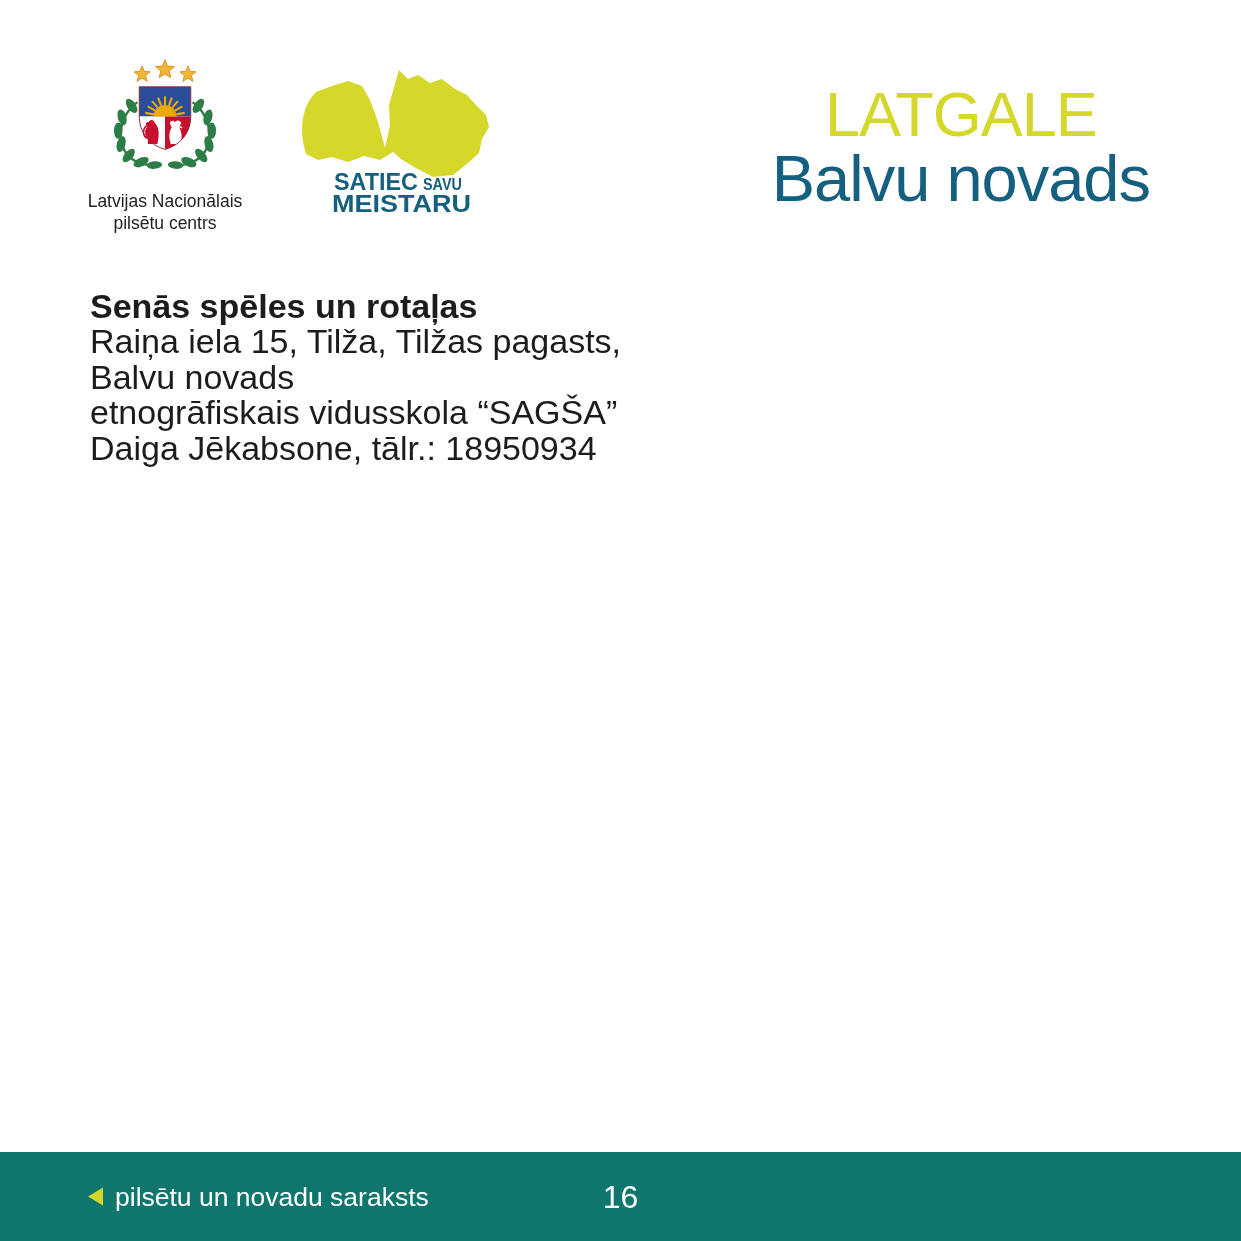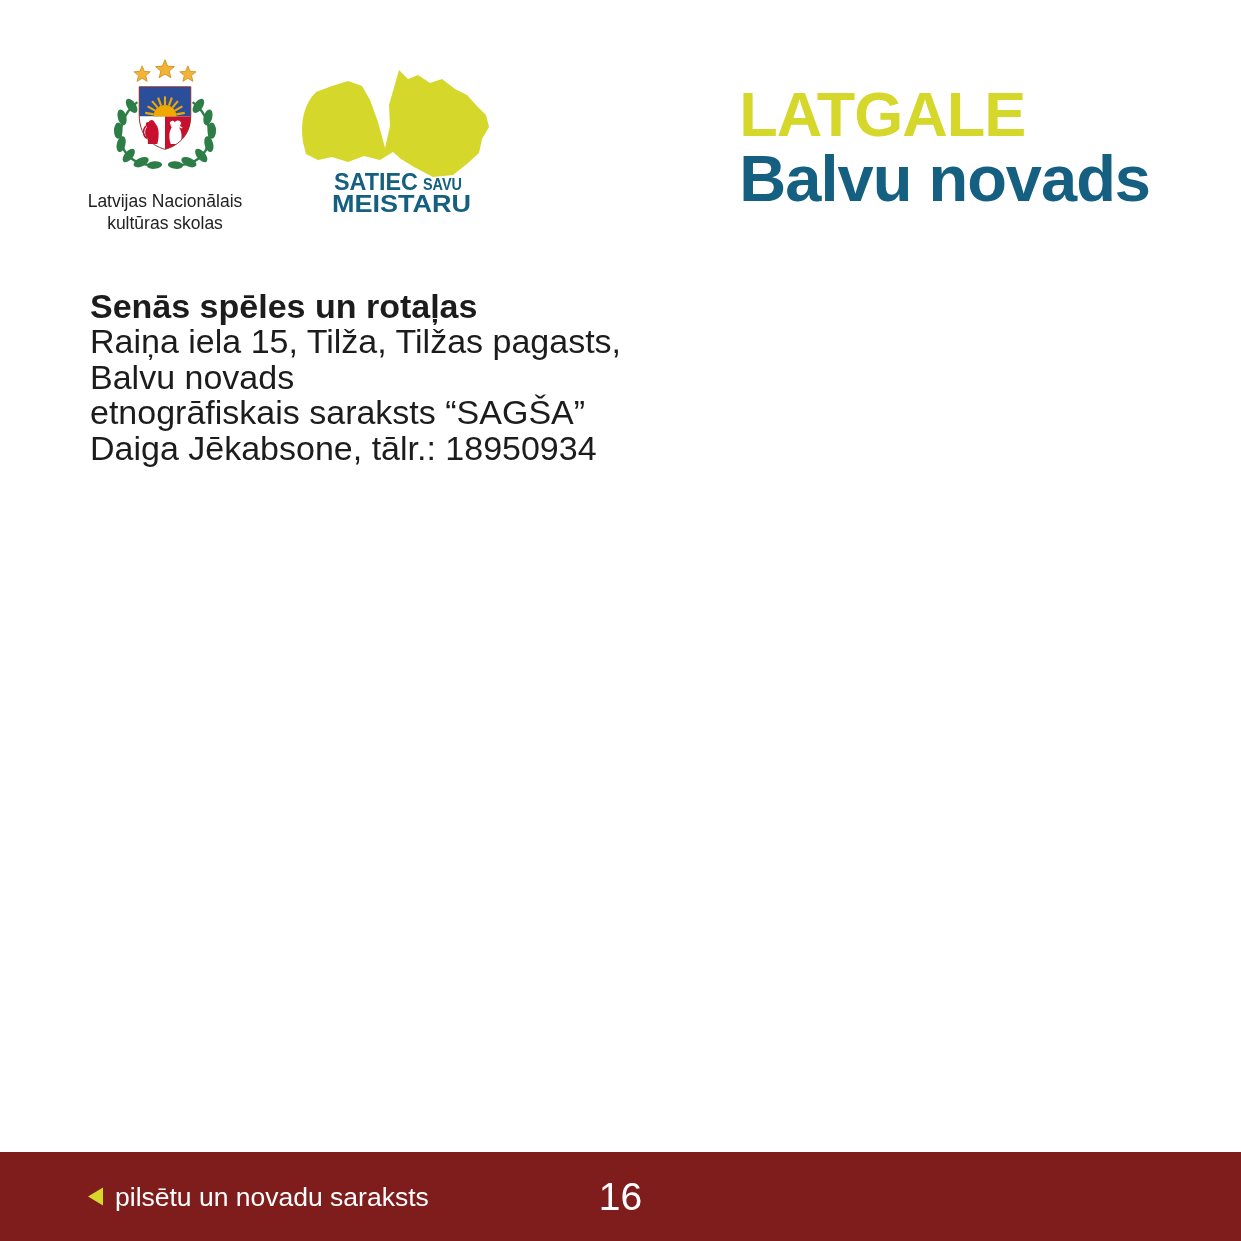--- a/index.html
+++ b/index.html
@@ -40,22 +40,22 @@
     font-weight: bold;
     fill: #156080;
   }
   .campaign-logo .t-big   { font-size: 24px; }
   .campaign-logo .t-small { font-size: 16px; }
 
   
   .headings {
     position: absolute;
     right: 91px; top: 82px;
-    text-align: left;
-    font-weight: bold;
+    text-align: center;
+    font-weight: normal;
     letter-spacing: -1px;
     white-space: nowrap;
   }
   .region {
     font-size: 63px;
     line-height: 64px;
     color: #d5d72a;
   }
   .municipality {
     font-size: 65px;
@@ -73,21 +73,21 @@
     line-height: 35.4px;
     color: #1c1c1c;
   }
   .event .title { font-weight: bold; }
 
   
   .footer {
     position: absolute;
     left: 0; top: 1152px;
     width: 1241px; height: 89px;
-    background: #7f1d1d;
+    background: #0f766e;
   }
   .back-link {
     position: absolute;
     left: 88px; top: 50%;
     transform: translateY(-50%);
     display: flex;
     align-items: center;
     gap: 12px;
     cursor: pointer;
   }
@@ -98,21 +98,21 @@
     border-right: 15px solid #d5d72a;
   }
   .back-label {
     font-size: 26.5px;
     color: #ffffff;
   }
   .page-num {
     position: absolute;
     left: 50%; top: 50%;
     transform: translate(-50%, -50%);
-    font-size: 39px;
+    font-size: 32px;
     color: #ffffff;
   }
 </style>
 </head>
 <body>
 
 <div class="page">
 
   <div class="org-logo">
     <svg width="124" height="113" viewBox="0 0 130 118" aria-hidden="true">
@@ -167,21 +167,21 @@
       <path fill="#c8102e" d="M47,90 L47,84 C44,82 43,76 46,72 C44,70 45,66 48,67 C49,64 53,64 54,67 L56,70 C59,74 59,82 57,90 Z"></path>
       <path fill="none" stroke="#c8102e" stroke-width="1.5" d="M46,84 C42,82 41,75 45,71"></path>
 
       <path fill="#ffffff" d="M71,90 C69,84 69,77 72,73 L70,68 C71,65 74,65 75,67 C78,64 81,65 82,68 L80,73 C83,78 83,84 81,90 Z"></path>
       <path fill="none" stroke="#ffffff" stroke-width="1.5" d="M72,74 C76,71 80,71 83,73"></path>
 
       <path d="M38,30 H92 V60 C92,79 81,91 65,95.5 C49,91 38,79 38,60 Z" fill="none" stroke="#8a2a2a" stroke-width="1"></path>
     </svg>
     <div class="org-name">
       <div>Latvijas Nacionālais</div>
-      <div>kultūras skolas</div>
+      <div>pilsētu centrs</div>
     </div>
   </div>
 
   <svg class="campaign-logo" viewBox="0 0 200 165" aria-hidden="true">
     <path fill="#d5d72a" d="M11,82 C8,62 12,44 24,32 L40,26 L56,21 L70,26 L78,40 L86,62 L93,88
              L98,66 L97,45 L103,24 L107,10 L116,19 L126,15 L138,23 L150,19
              L163,29 L175,35 L184,45 L194,55 L197,67 L190,79 L187,93
              L176,103 L161,115 L141,117 L122,107 L109,99 L101,92
              L88,100 L72,96 L56,102 L40,97 L26,100 L14,94 Z"></path>
     <text class="t-big" x="42" y="130" textLength="84" lengthAdjust="spacingAndGlyphs">SATIEC</text>
@@ -191,21 +191,21 @@
 
   <div class="headings">
     <div class="region">LATGALE</div>
     <div class="municipality">Balvu novads</div>
   </div>
 
   <div class="event">
     <p class="title">Senās spēles un rotaļas</p>
     <p>Raiņa iela 15, Tilža, Tilžas pagasts,</p>
     <p>Balvu novads</p>
-    <p>etnogrāfiskais saraksts “SAGŠA”</p>
+    <p>etnogrāfiskais vidusskola “SAGŠA”</p>
     <p>Daiga Jēkabsone, tālr.: 18950934</p>
   </div>
 
   <div class="footer">
     <div class="back-link">
       <span class="back-arrow"></span>
       <span class="back-label">pilsētu un novadu saraksts</span>
     </div>
     <div class="page-num">16</div>
   </div>

